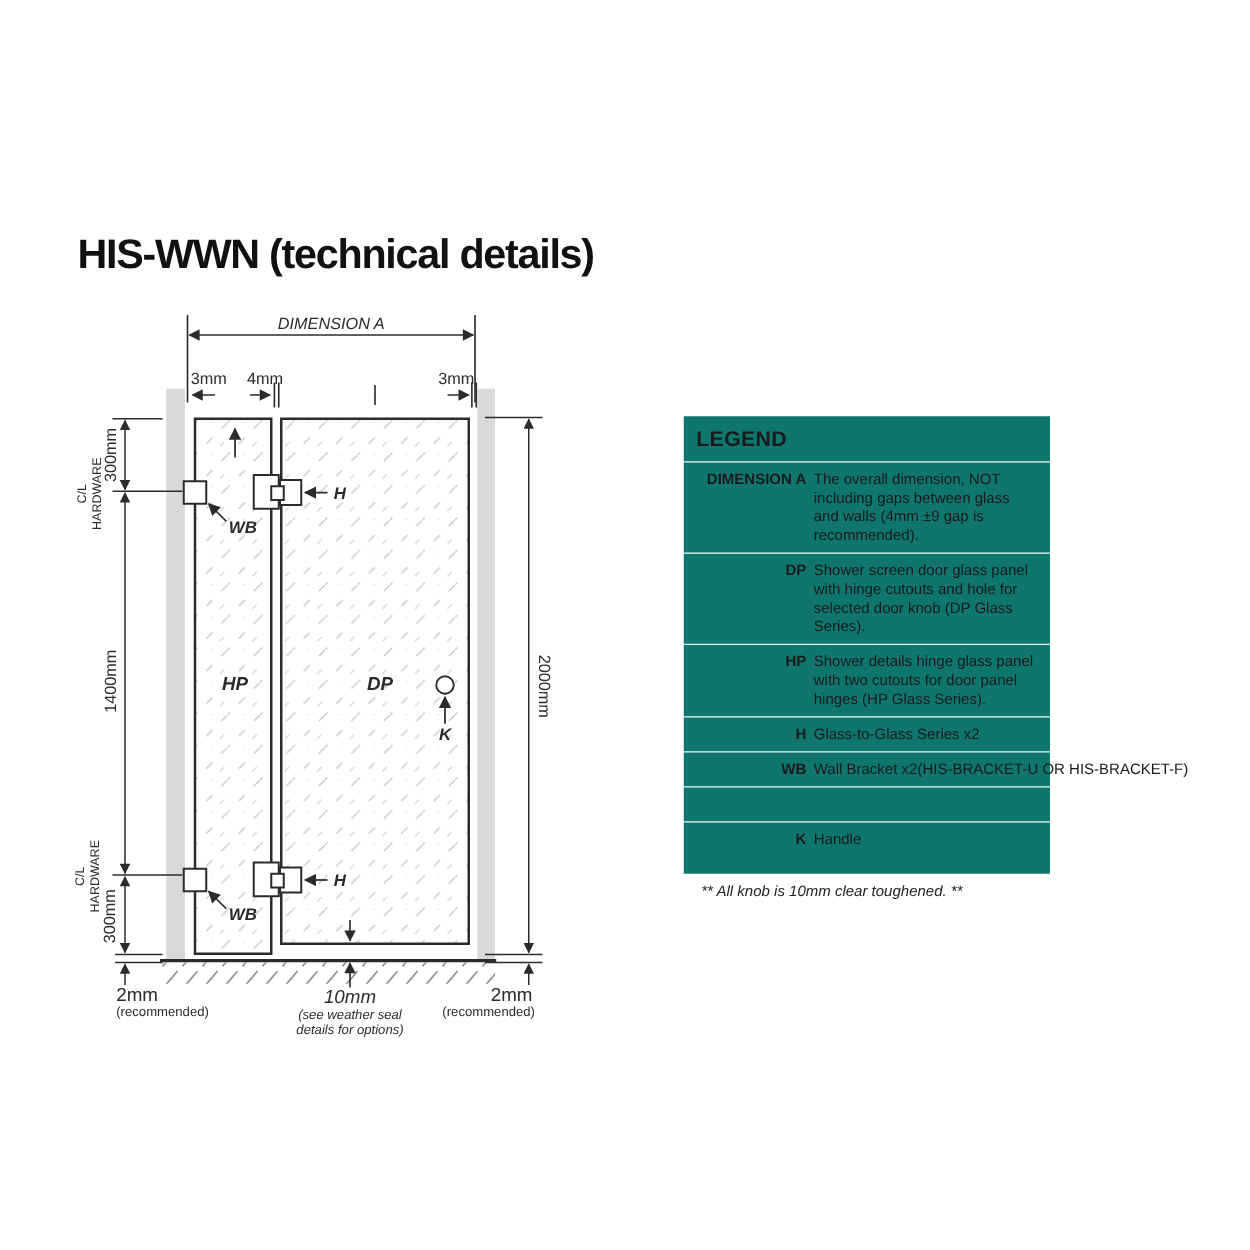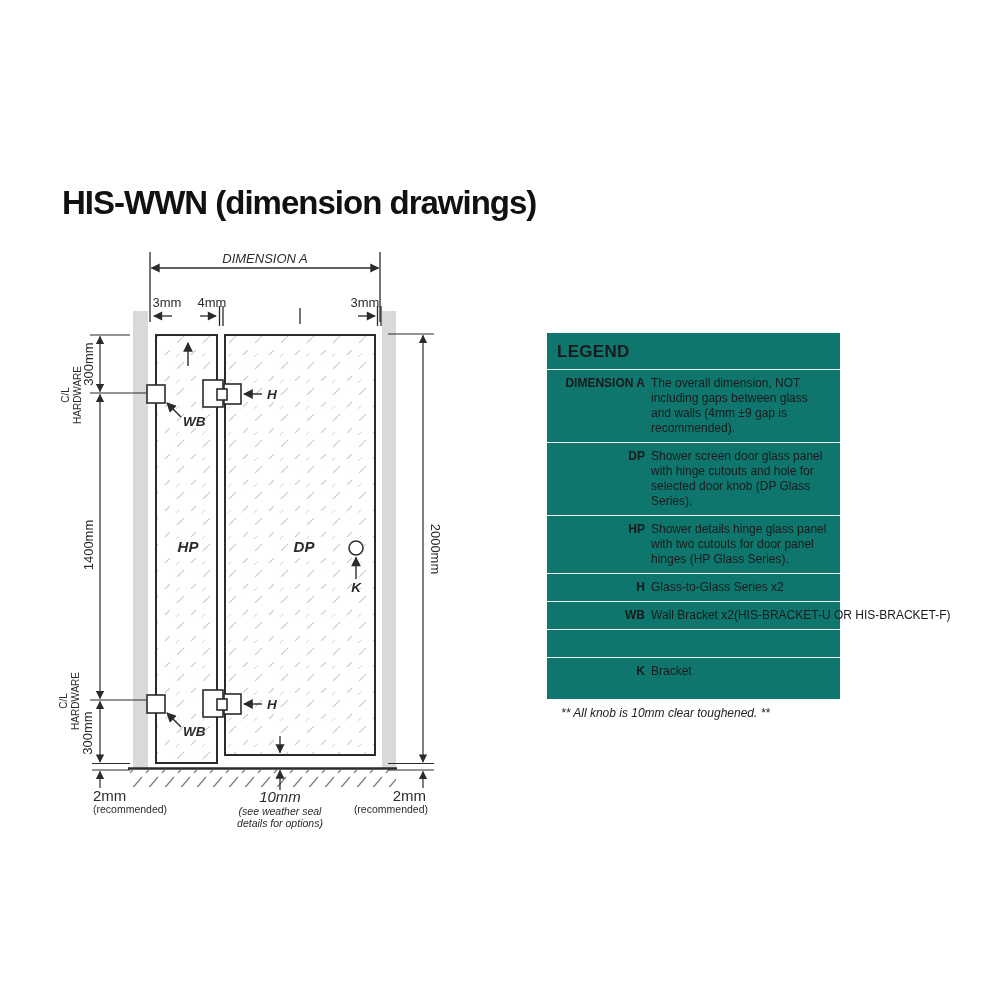--- a/index.html
+++ b/index.html
@@ -21,21 +21,21 @@
   .legend-row{display:flex;align-items:flex-start;border-top:1px solid rgba(255,255,255,.95);padding:6px 0 6px 2px;}
   .legend-row.empty{min-height:15px;}
   .legend-term{flex:none;width:96px;text-align:right;font-weight:bold;font-size:12px;line-height:15px;}
   .legend-desc{margin-left:6px;width:176px;font-size:12px;line-height:15px;}
   .legend-row.nowrap .legend-desc{white-space:nowrap;width:auto;overflow:visible;text-align:center;}
   .legend-footnote{position:absolute;left:561px;top:706px;font-size:12px;font-style:italic;color:#222;white-space:nowrap;}
 </style>
 </head>
 <body>
 
-<h1 class="page-title">HIS-WWN (dimension drawings)</h1>
+<h1 class="page-title">HIS-WWN (technical details)</h1>
 
 <svg class="drawing" width="460" height="610" viewBox="40 240 460 610" xmlns="http://www.w3.org/2000/svg">
   <defs>
     <marker id="arrow" viewBox="0 0 10 10" refX="9" refY="5" markerWidth="8.5" markerHeight="7" orient="auto-start-reverse">
       <path d="M0 0 L10 5 L0 10 z" fill="#2b2b2b"></path>
     </marker>
     <pattern id="glassHatch" width="26" height="26" patternUnits="userSpaceOnUse">
       <path d="M-3 29 L29 -3" stroke="#c6c6c6" stroke-width="1.1" stroke-dasharray="7 10" fill="none"></path>
       <path d="M10 29 L29 10" stroke="#d4d4d4" stroke-width="1" stroke-dasharray="5 9" fill="none"></path>
     </pattern>
@@ -173,17 +173,17 @@
   <div class="legend-row nowrap">
     <div class="legend-term">WB</div>
     <div class="legend-desc">Wall Bracket x2(HIS-BRACKET-U OR HIS-BRACKET-F)</div>
   </div>
   <div class="legend-row empty">
     <div class="legend-term"></div>
     <div class="legend-desc"></div>
   </div>
   <div class="legend-row">
     <div class="legend-term">K</div>
-    <div class="legend-desc">Bracket</div>
+    <div class="legend-desc">Handle</div>
   </div>
 </div>
 
 <div class="legend-footnote">** All knob is 10mm clear toughened. **</div>
 
 </body></html>

